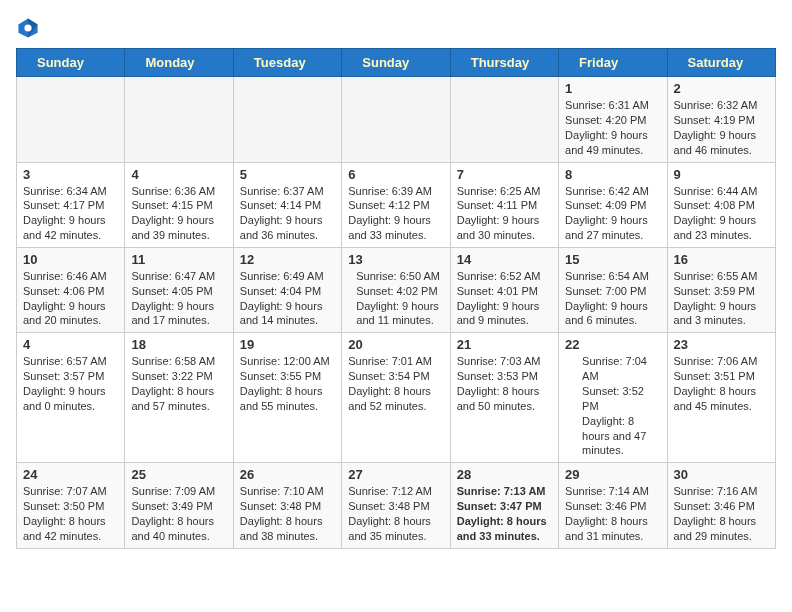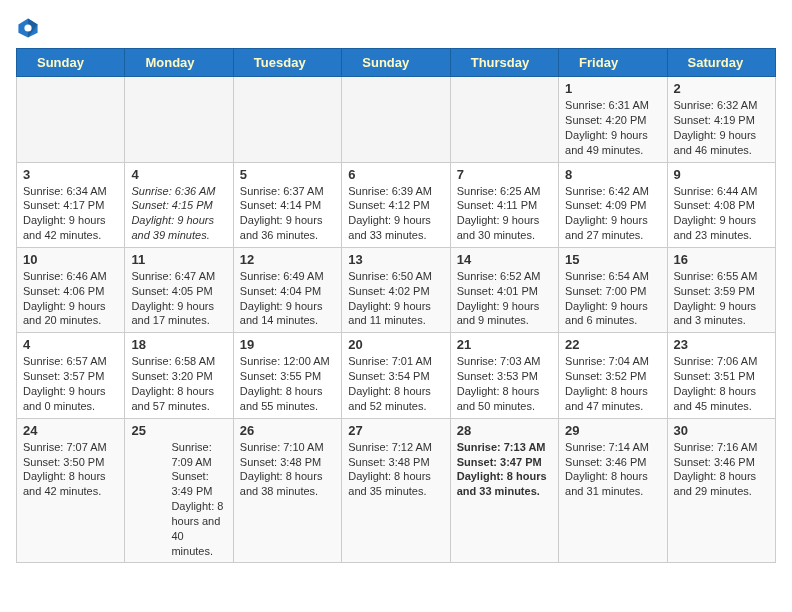--- a/index.html
+++ b/index.html
@@ -141,21 +141,21 @@
       </tr>
       <tr>
         <td>
           <span class="day-num">3</span>
           <div class="day-info" style="white-space: pre-line;">Sunrise: 6:34 AM
 Sunset: 4:17 PM
 Daylight: 9 hours and 42 minutes.</div>
         </td>
         <td>
           <span class="day-num">4</span>
-          <div class="day-info" style="white-space: pre-line; font-style: italic;">Sunrise: 6:36 AM
+          <div class="day-info" style="white-space: pre-line;">Sunrise: 6:36 AM
 Sunset: 4:15 PM
 Daylight: 9 hours and 39 minutes.</div>
         </td>
         <td>
           <span class="day-num">5</span>
           <div class="day-info" style="white-space: pre-line;">Sunrise: 6:37 AM
 Sunset: 4:14 PM
 Daylight: 9 hours and 36 minutes.</div>
         </td>
         <td>
@@ -197,21 +197,21 @@
 Daylight: 9 hours and 17 minutes.</div>
         </td>
         <td>
           <span class="day-num">12</span>
           <div class="day-info" style="white-space: pre-line;">Sunrise: 6:49 AM
 Sunset: 4:04 PM
 Daylight: 9 hours and 14 minutes.</div>
         </td>
         <td>
           <span class="day-num">13</span>
-          <div class="day-info" style="white-space: pre-line;">Sunrise: 6:50 AM
+          <div class="day-info" style="white-space: pre-line; margin-left: 8px;">Sunrise: 6:50 AM
 Sunset: 4:02 PM
 Daylight: 9 hours and 11 minutes.</div>
         </td>
         <td>
           <span class="day-num">14</span>
           <div class="day-info" style="white-space: pre-line;">Sunrise: 6:52 AM
 Sunset: 4:01 PM
 Daylight: 9 hours and 9 minutes.</div>
         </td>
         <td>
@@ -230,21 +230,21 @@
       <tr>
         <td>
           <span class="day-num">4</span>
           <div class="day-info" style="white-space: pre-line;">Sunrise: 6:57 AM
 Sunset: 3:57 PM
 Daylight: 9 hours and 0 minutes.</div>
         </td>
         <td>
           <span class="day-num">18</span>
           <div class="day-info" style="white-space: pre-line;">Sunrise: 6:58 AM
-Sunset: 3:20 PM
+Sunset: 3:22 PM
 Daylight: 8 hours and 57 minutes.</div>
         </td>
         <td>
           <span class="day-num">19</span>
           <div class="day-info" style="white-space: pre-line;">Sunrise: 12:00 AM
 Sunset: 3:55 PM
 Daylight: 8 hours and 55 minutes.</div>
         </td>
         <td>
           <span class="day-num">20</span>
@@ -253,41 +253,41 @@
 Daylight: 8 hours and 52 minutes.</div>
         </td>
         <td>
           <span class="day-num">21</span>
           <div class="day-info" style="white-space: pre-line;">Sunrise: 7:03 AM
 Sunset: 3:53 PM
 Daylight: 8 hours and 50 minutes.</div>
         </td>
         <td>
           <span class="day-num">22</span>
-          <div class="day-info" style="white-space: pre-line;">Sunrise: 7:04 AM
+          <div class="day-info" style="white-space: pre-line; margin-left: 17px;">Sunrise: 7:04 AM
 Sunset: 3:52 PM
 Daylight: 8 hours and 47 minutes.</div>
         </td>
         <td>
           <span class="day-num">23</span>
           <div class="day-info" style="white-space: pre-line;">Sunrise: 7:06 AM
 Sunset: 3:51 PM
 Daylight: 8 hours and 45 minutes.</div>
         </td>
       </tr>
       <tr>
         <td>
           <span class="day-num">24</span>
           <div class="day-info" style="white-space: pre-line;">Sunrise: 7:07 AM
 Sunset: 3:50 PM
 Daylight: 8 hours and 42 minutes.</div>
         </td>
         <td>
           <span class="day-num">25</span>
-          <div class="day-info" style="white-space: pre-line; margin-left: 40px;">Sunrise: 7:09 AM
+          <div class="day-info" style="white-space: pre-line;">Sunrise: 7:09 AM
 Sunset: 3:49 PM
 Daylight: 8 hours and 40 minutes.</div>
         </td>
         <td>
           <span class="day-num">26</span>
           <div class="day-info" style="white-space: pre-line;">Sunrise: 7:10 AM
 Sunset: 3:48 PM
 Daylight: 8 hours and 38 minutes.</div>
         </td>
         <td>

